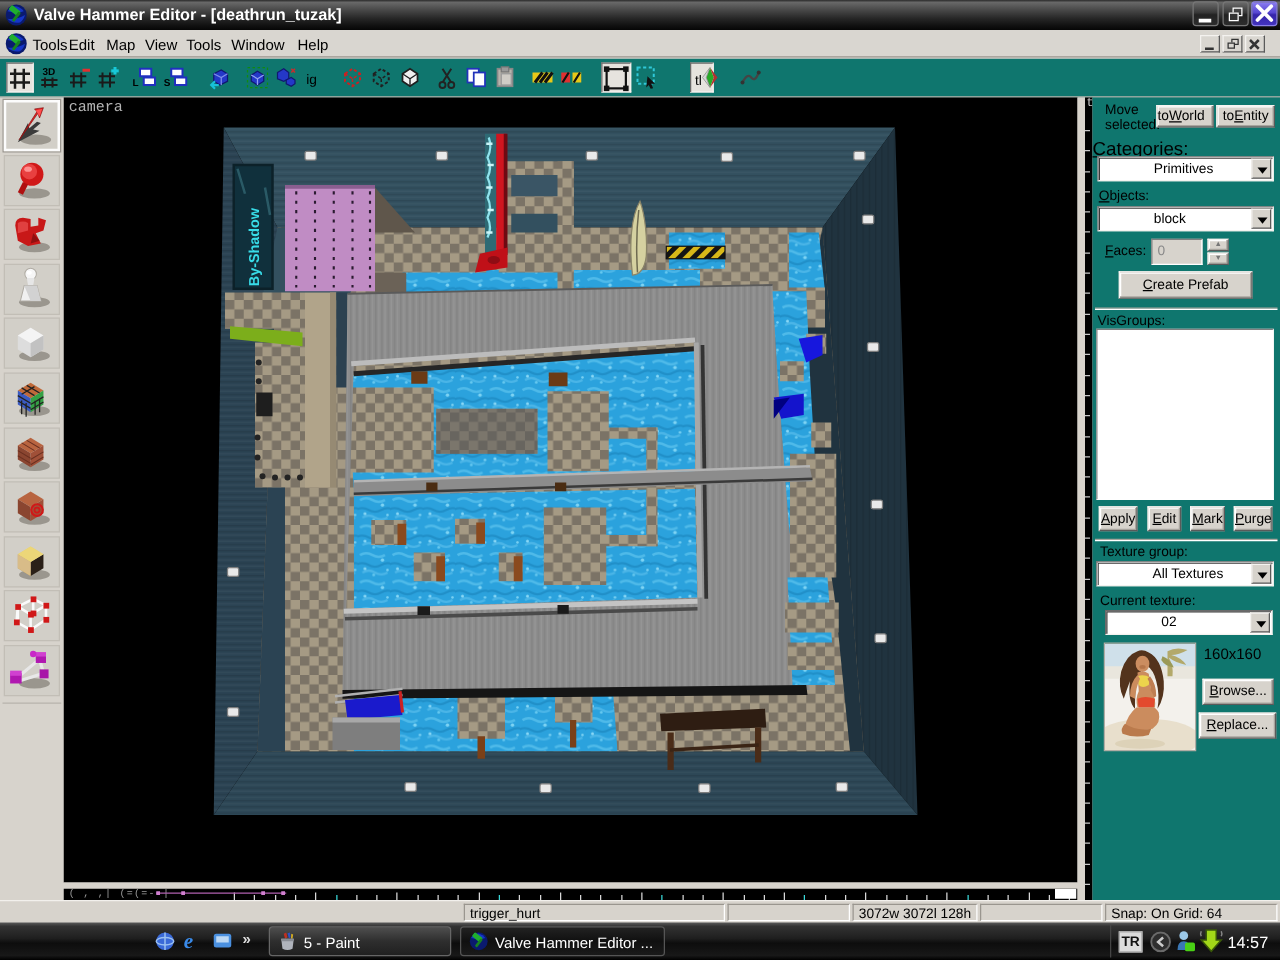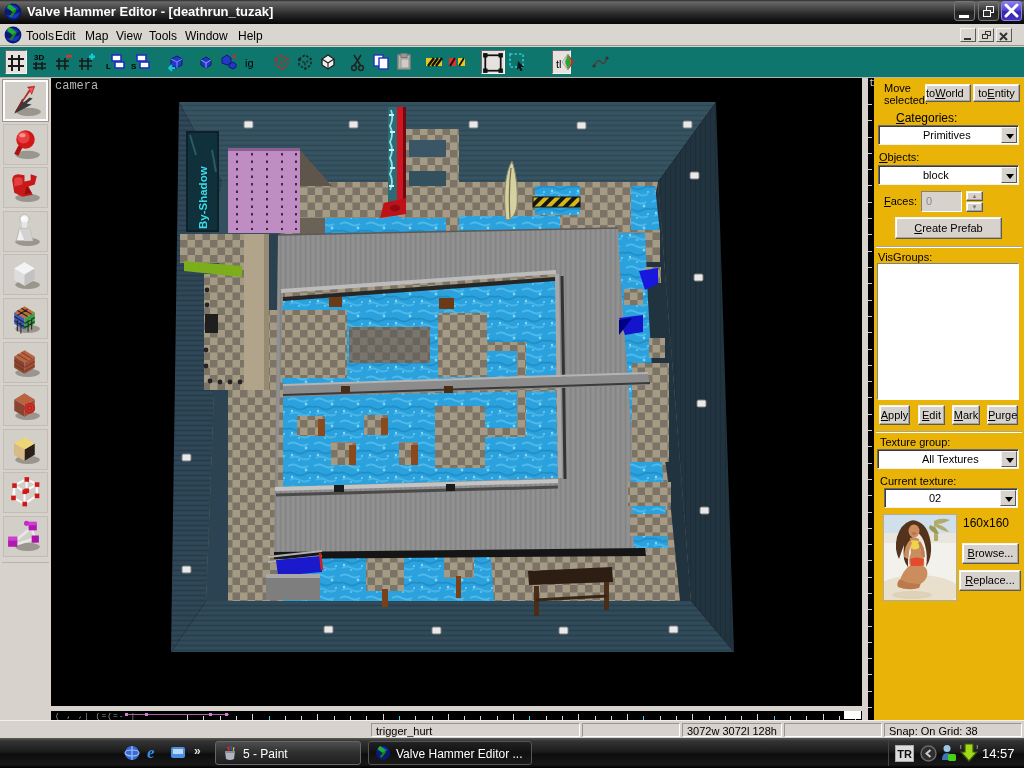--- a/index.html
+++ b/index.html
@@ -577,26 +577,26 @@
 <div class="abs" style="left:0;top:499px;width:4px;height:1px;background:#c8c8c8;"></div>
 <div class="abs" style="left:0;top:515px;width:4px;height:1px;background:#c8c8c8;"></div>
 <div class="abs" style="left:0;top:531px;width:4px;height:1px;background:#c8c8c8;"></div>
 <div class="abs" style="left:0;top:548px;width:4px;height:1px;background:#c8c8c8;"></div>
 <div class="abs" style="left:0;top:564px;width:4px;height:1px;background:#c8c8c8;"></div>
 <div class="abs" style="left:0;top:580px;width:4px;height:1px;background:#c8c8c8;"></div>
 <div class="abs" style="left:0;top:596px;width:4px;height:1px;background:#c8c8c8;"></div>
 <div class="abs" style="left:0;top:613px;width:4px;height:1px;background:#c8c8c8;"></div>
 <div class="abs" style="left:0;top:629px;width:4px;height:1px;background:#c8c8c8;"></div>
 </div>
-<div class="abs" style="left:874px;top:78px;width:150px;height:642px;background:#eab308;">
+<div class="abs" style="left:874px;top:78px;width:150px;height:642px;background:#0f766e;">
       <div class="abs lbl" style="left:10px;top:4px;font-size:11px;white-space:nowrap;">Move</div>
       <div class="abs lbl" style="left:10px;top:16px;font-size:11px;white-space:nowrap;">selected:</div>
       <div class="abs btn3" style="left:51px;top:6px;width:46px;height:18px;text-align:left;font-size:11px;line-height:16px;color:#000;">to<u>W</u>orld</div>
       <div class="abs btn3" style="left:99px;top:6px;width:47px;height:18px;text-align:center;font-size:11px;line-height:16px;color:#000;">to<u>E</u>ntity</div>
-      <div class="abs lbl" style="left:22px;top:33px;font-size:12px;white-space:nowrap;"><u>C</u>ategories:</div>
+      <div class="abs lbl" style="left:0;top:33px;font-size:15px;white-space:nowrap;"><u>C</u>ategories:</div>
       <div class="abs combo" style="left:4px;top:47px;width:141px;height:20px;">
         <span class="txt">Primitives</span>
         <span class="arr"></span>
       </div>
       <div class="abs lbl" style="left:5px;top:73px;font-size:11px;white-space:nowrap;"><u>O</u>bjects:</div>
       <div class="abs combo" style="left:4px;top:87px;width:141px;height:20px;">
         <span class="txt">block</span>
         <span class="arr"></span>
       </div>
       <div class="abs lbl" style="left:10px;top:117px;font-size:11px;white-space:nowrap;"><u>F</u>aces:</div>
@@ -655,21 +655,21 @@
       <div class="abs" style="left:582px;top:2px;width:98px;height:14px;border:1px solid;border-color:#9a968f #fff #fff #9a968f;">
         <div class="abs" style="left:4px;top:1px;font-size:11px;color:#000;white-space:nowrap;"></div>
       </div>
       <div class="abs" style="left:682px;top:2px;width:100px;height:14px;border:1px solid;border-color:#9a968f #fff #fff #9a968f;">
         <div class="abs" style="left:4px;top:1px;font-size:11px;color:#000;white-space:nowrap;">3072w 3072l 128h</div>
       </div>
       <div class="abs" style="left:784px;top:2px;width:98px;height:14px;border:1px solid;border-color:#9a968f #fff #fff #9a968f;">
         <div class="abs" style="left:4px;top:1px;font-size:11px;color:#000;white-space:nowrap;"></div>
       </div>
       <div class="abs" style="left:884px;top:2px;width:138px;height:14px;border:1px solid;border-color:#9a968f #fff #fff #9a968f;">
-        <div class="abs" style="left:4px;top:1px;font-size:11px;color:#000;white-space:nowrap;">Snap: On Grid: 38</div>
+        <div class="abs" style="left:4px;top:1px;font-size:11px;color:#000;white-space:nowrap;">Snap: On Grid: 64</div>
       </div>
     </div>
 <div class="abs" style="left:0;top:738px;width:1024px;height:30px;background:linear-gradient(180deg,#5a5a5a 0%,#333 10%,#1f1f1f 42%,#0d0d0d 55%,#181818 88%,#000 100%);">
       <svg class="abs" style="left:124px;top:7px" width="16" height="16">
         <circle cx="8" cy="8" r="7" fill="#3a6ad8"></circle>
         <ellipse cx="8" cy="8" rx="7" ry="3" fill="none" stroke="#9ac0f0" stroke-width="1.2"></ellipse>
         <path d="M8,1 V15" stroke="#9ac0f0" stroke-width="1.2"></path>
       </svg>
       <div class="abs" style="left:147px;top:5px;font-size:17px;font-weight:bold;color:#3a8ae8;font-family:'Liberation Serif',serif;font-style:italic;">e</div>
       <svg class="abs" style="left:170px;top:7px" width="16" height="16">

